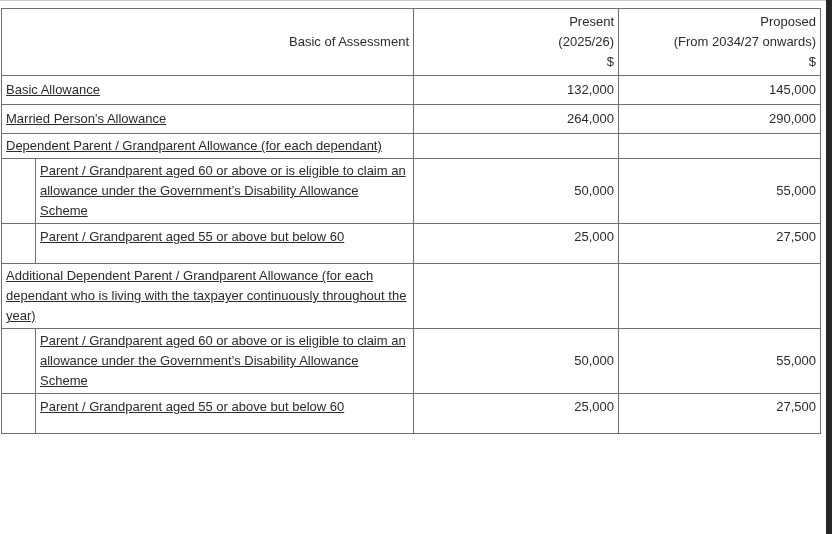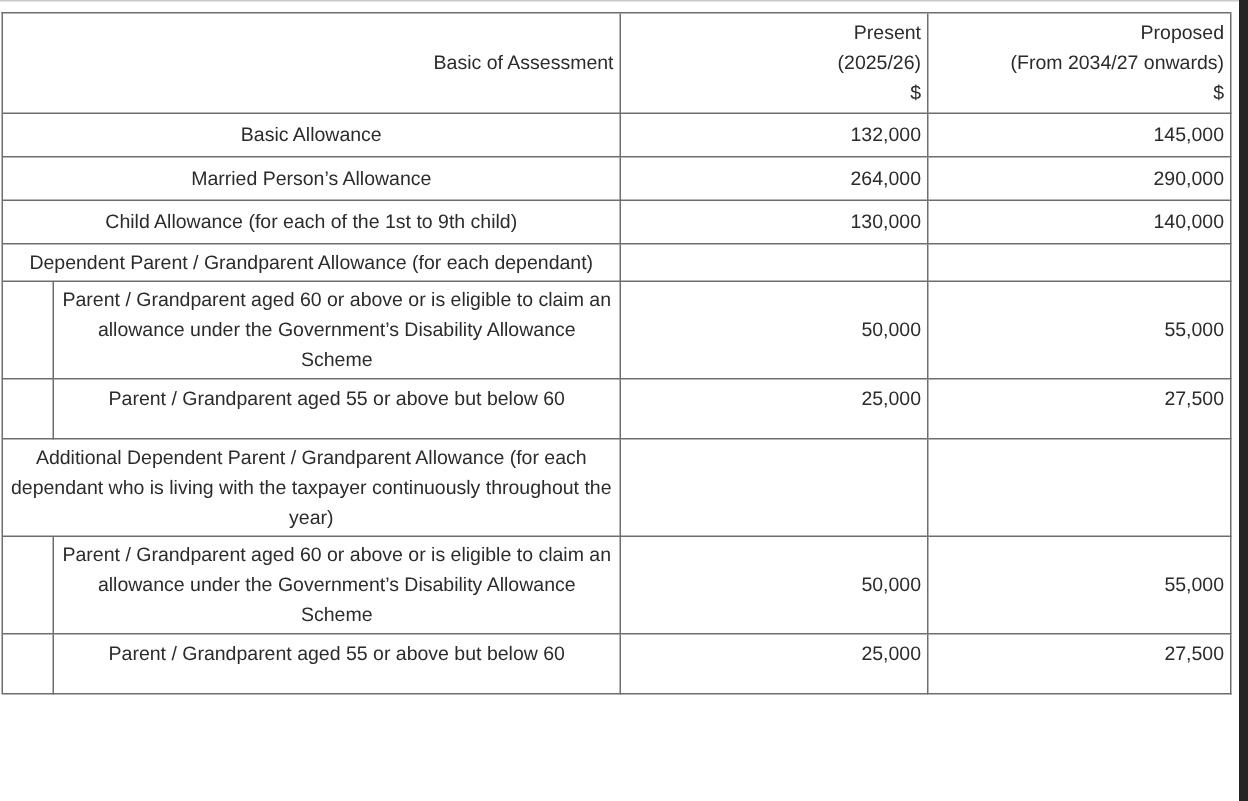--- a/index.html
+++ b/index.html
@@ -8,21 +8,21 @@
   .top-edge{position:absolute;top:0;left:0;width:832px;height:1px;background:#c9c9c9;}
   .right-bar{position:absolute;top:0;right:0;width:6px;height:534px;background:#262626;}
   table.allow{position:absolute;top:8px;left:1px;width:820px;table-layout:fixed;
         border-collapse:separate;border-spacing:0;
         border-top:1px solid #6e6e6e;border-left:1px solid #6e6e6e;
         font-size:13px;}
   table.allow td, table.allow th{box-sizing:border-box;vertical-align:middle;
         border-right:1px solid #6e6e6e;border-bottom:1px solid #6e6e6e;
         line-height:20px;font-weight:normal;padding:3px 4px;word-wrap:break-word;}
   th.head{text-align:right;padding:11px 4px;line-height:22px;}
-  td.c-label{text-align:center;}
+  td.c-label{text-align:left;text-decoration:underline;}
   td.c-val{text-align:right;padding-right:5px;}
   td.c-indent{padding:0;}
   .lb{border-bottom-color:#d9d9d9;}
   tr.rh-std td{padding-top:4px;padding-bottom:4px;}
   tr.rh-sec1 td{padding-top:2px;padding-bottom:2px;}
   tr.rh-tri td{padding-top:2px;padding-bottom:2px;}
   tr.rh-sub1 td{padding-top:3px;padding-bottom:16px;}
 </style>
 </head>
 <body>
@@ -62,25 +62,20 @@
       <td class="c-val">145,000</td>
     </tr>
 
     <tr class="rh-std">
       <td class="c-label" colspan="2">Married Person’s Allowance</td>
       <td class="c-val">264,000</td>
       <td class="c-val">290,000</td>
     </tr>
 
 
-    <tr class="rh-std">
-      <td class="c-label" colspan="2">Child Allowance (for each of the 1st to 9th child)</td>
-      <td class="c-val">130,000</td>
-      <td class="c-val">140,000</td>
-    </tr>
 
 
     <tr class="rh-sec1">
       <td class="c-label" colspan="2">Dependent Parent / Grandparent Allowance (for each dependant)</td>
       <td class="c-val lb"></td>
       <td class="c-val lb"></td>
     </tr>
 
     <tr class="rh-tri">
       <td class="c-indent lb"></td>

